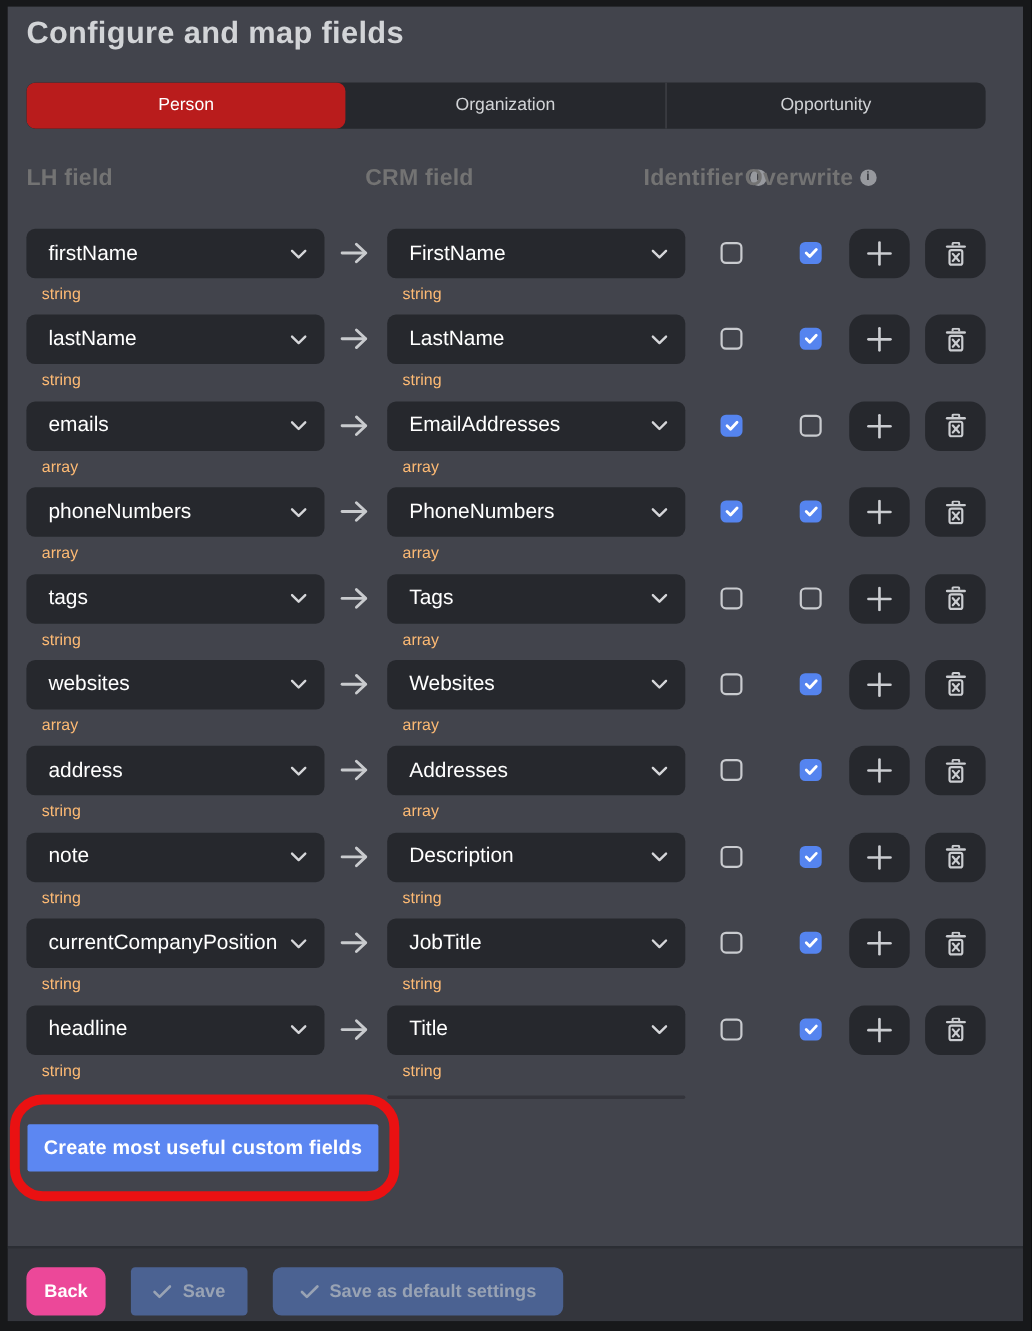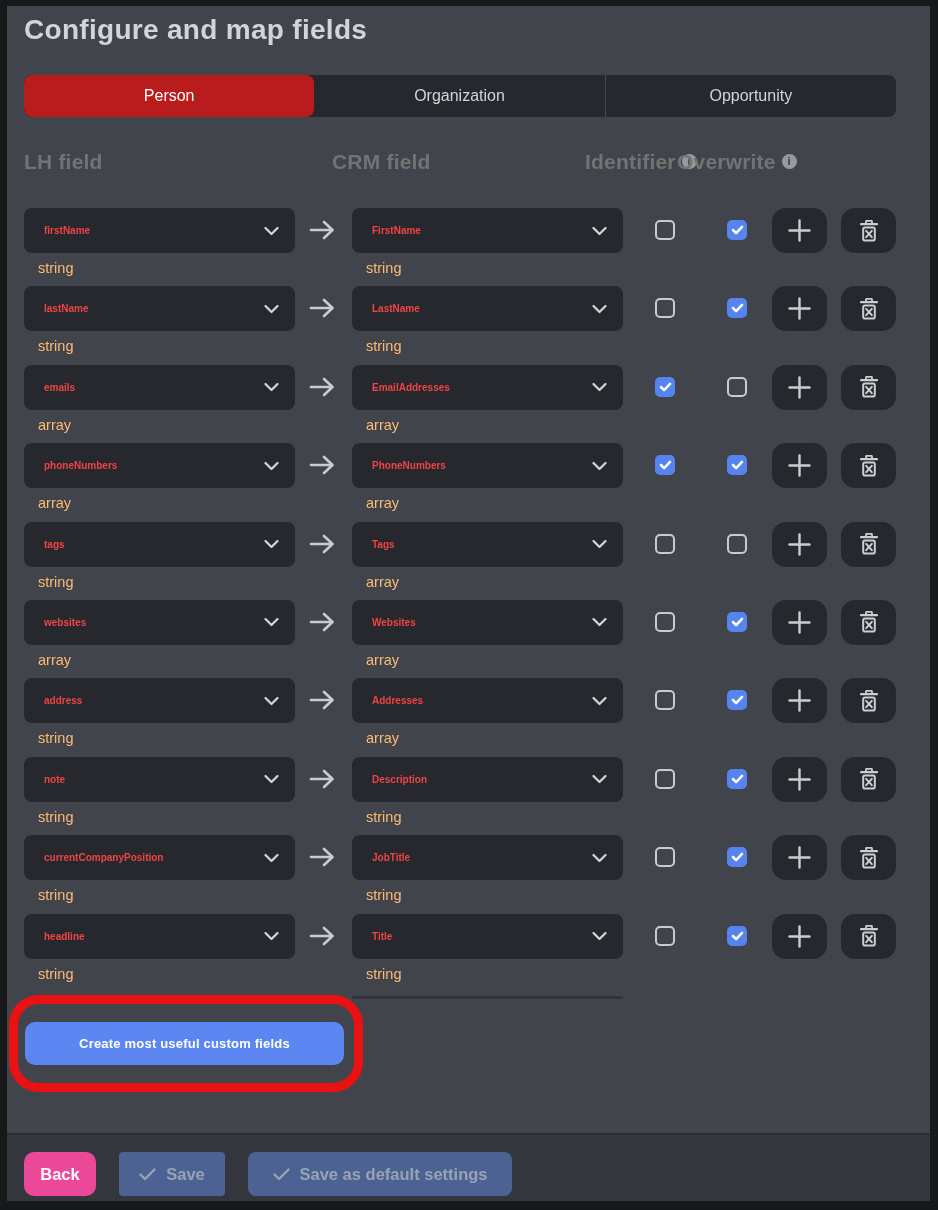--- a/index.html
+++ b/index.html
@@ -47,21 +47,21 @@
     color: #36383e; font-size: 11px; font-weight: bold; line-height: 15px;
     text-align: center; position: relative; top: -1px;
   }
   .info-icon::after { content: "i"; }
   
   .rows { position: absolute; left: 24px; top: 208px; width: 872px; }
   .row { position: relative; height: 78.4px; }
   .select {
     position: absolute; top: 0; height: 45px; background: #26282d;
     border-radius: 8px; display: flex; align-items: center;
-    padding: 0 40px 0 20px; color: #ef4444; font-size: 10px; cursor: pointer; font-weight: bold;
+    padding: 0 40px 0 20px; color: #ffffff; font-size: 19px; cursor: pointer;
   }
   .lh-select { left: 0; width: 271px; }
   .crm-select { left: 328px; width: 271px; }
   .chevron { position: absolute; right: 16px; top: 50%; transform: translateY(-50%); display: flex; }
   .type-label { position: absolute; top: 52px; font-size: 14.5px; color: #fdba74; }
   .lh-type { left: 14px; } .crm-type { left: 342px; }
   .map-arrow { position: absolute; left: 285px; top: 11px; display: flex; }
   .checkbox {
     position: absolute; top: 12px; width: 20px; height: 20px;
     border: 2px solid #c9cbcf; border-radius: 5px; cursor: pointer;
@@ -79,22 +79,22 @@
   }
   .add-btn { left: 748px; } .delete-btn { left: 817px; }
   
   .row-divider {
     position: absolute; left: 352px; top: 996px; width: 271px; height: 3px;
     background: rgba(22,24,28,.35); border-radius: 2px;
   }
   
   .cta {
     position: absolute; left: 25px; top: 1022px; width: 319px; height: 43px;
-    background: #5c87f2; border: none; border-radius: 10px;
-    color: #fff; font-weight: bold; font-size: 13px; letter-spacing: .2px;
+    background: #5c87f2; border: none; border-radius: 2px;
+    color: #fff; font-weight: bold; font-size: 18px; letter-spacing: .2px;
     font-family: inherit; cursor: pointer;
   }
   .annotation {
     position: absolute; left: 9px; top: 995px; width: 354px; height: 97px;
     border: 9px solid #ea1112; border-radius: 30px; pointer-events: none;
   }
   
   .footer-btn {
     position: absolute; top: 1152px; height: 44px; border: none;
     font-family: inherit; font-weight: bold; font-size: 16.5px;

